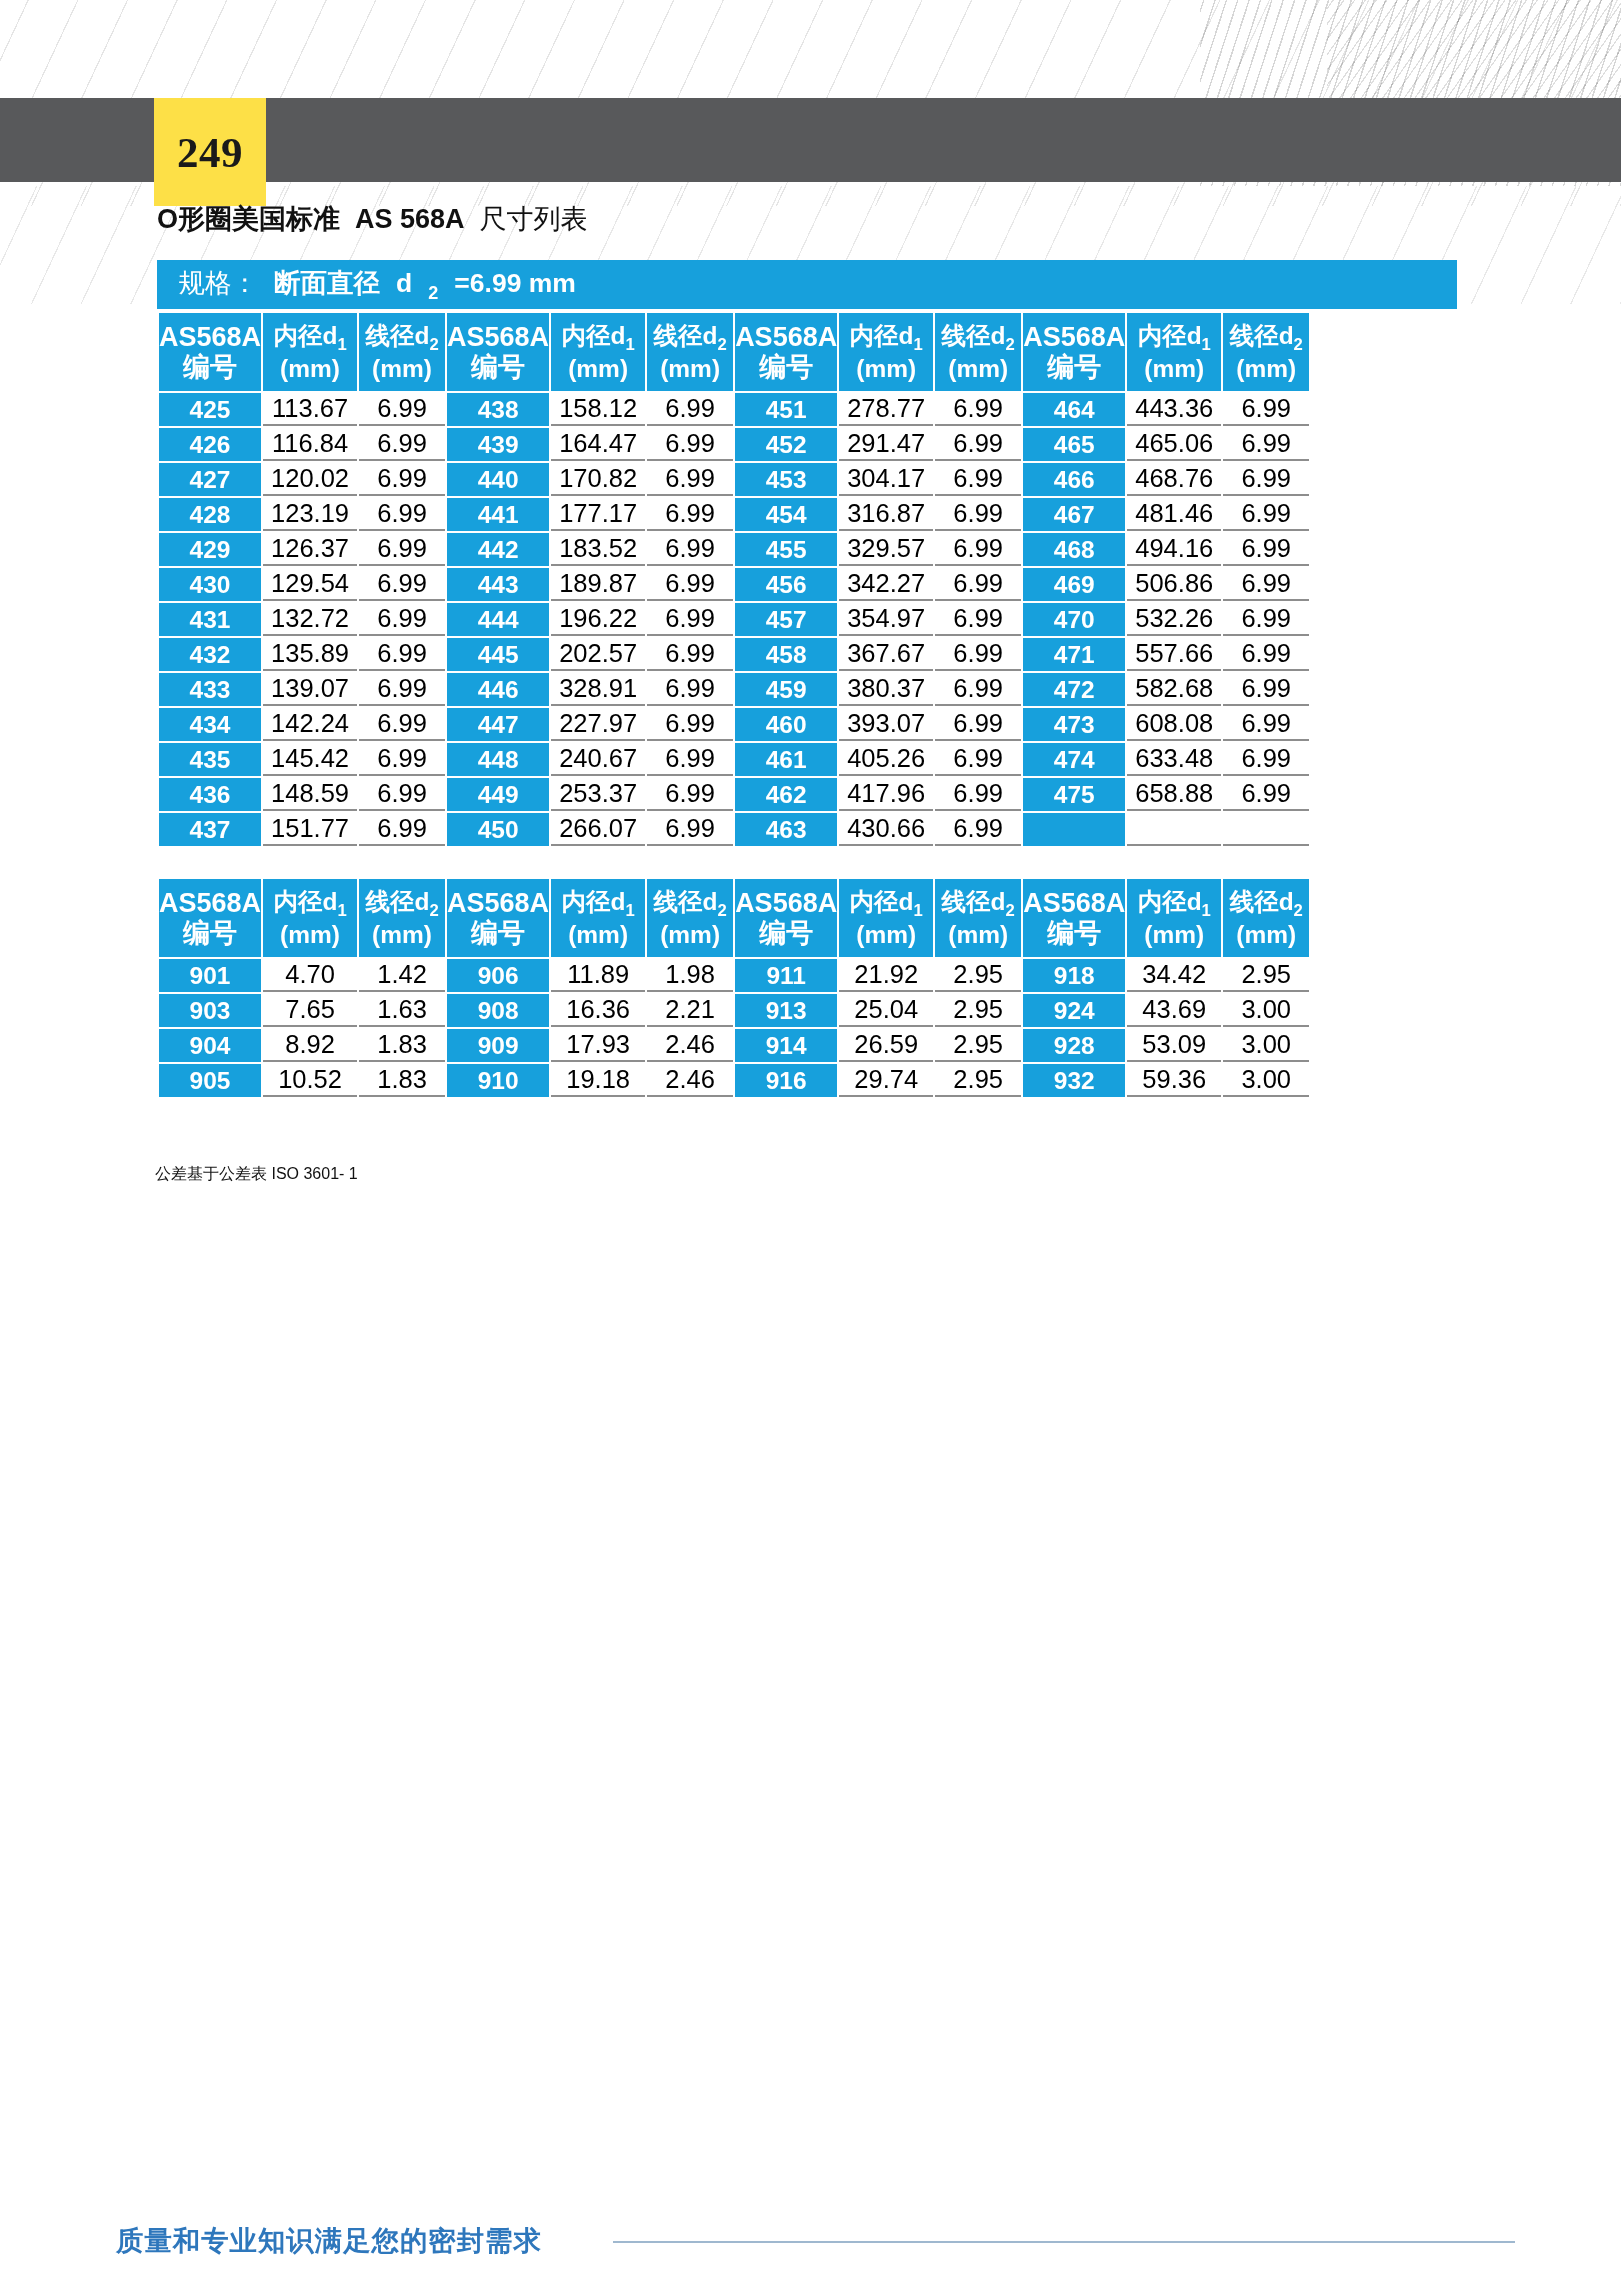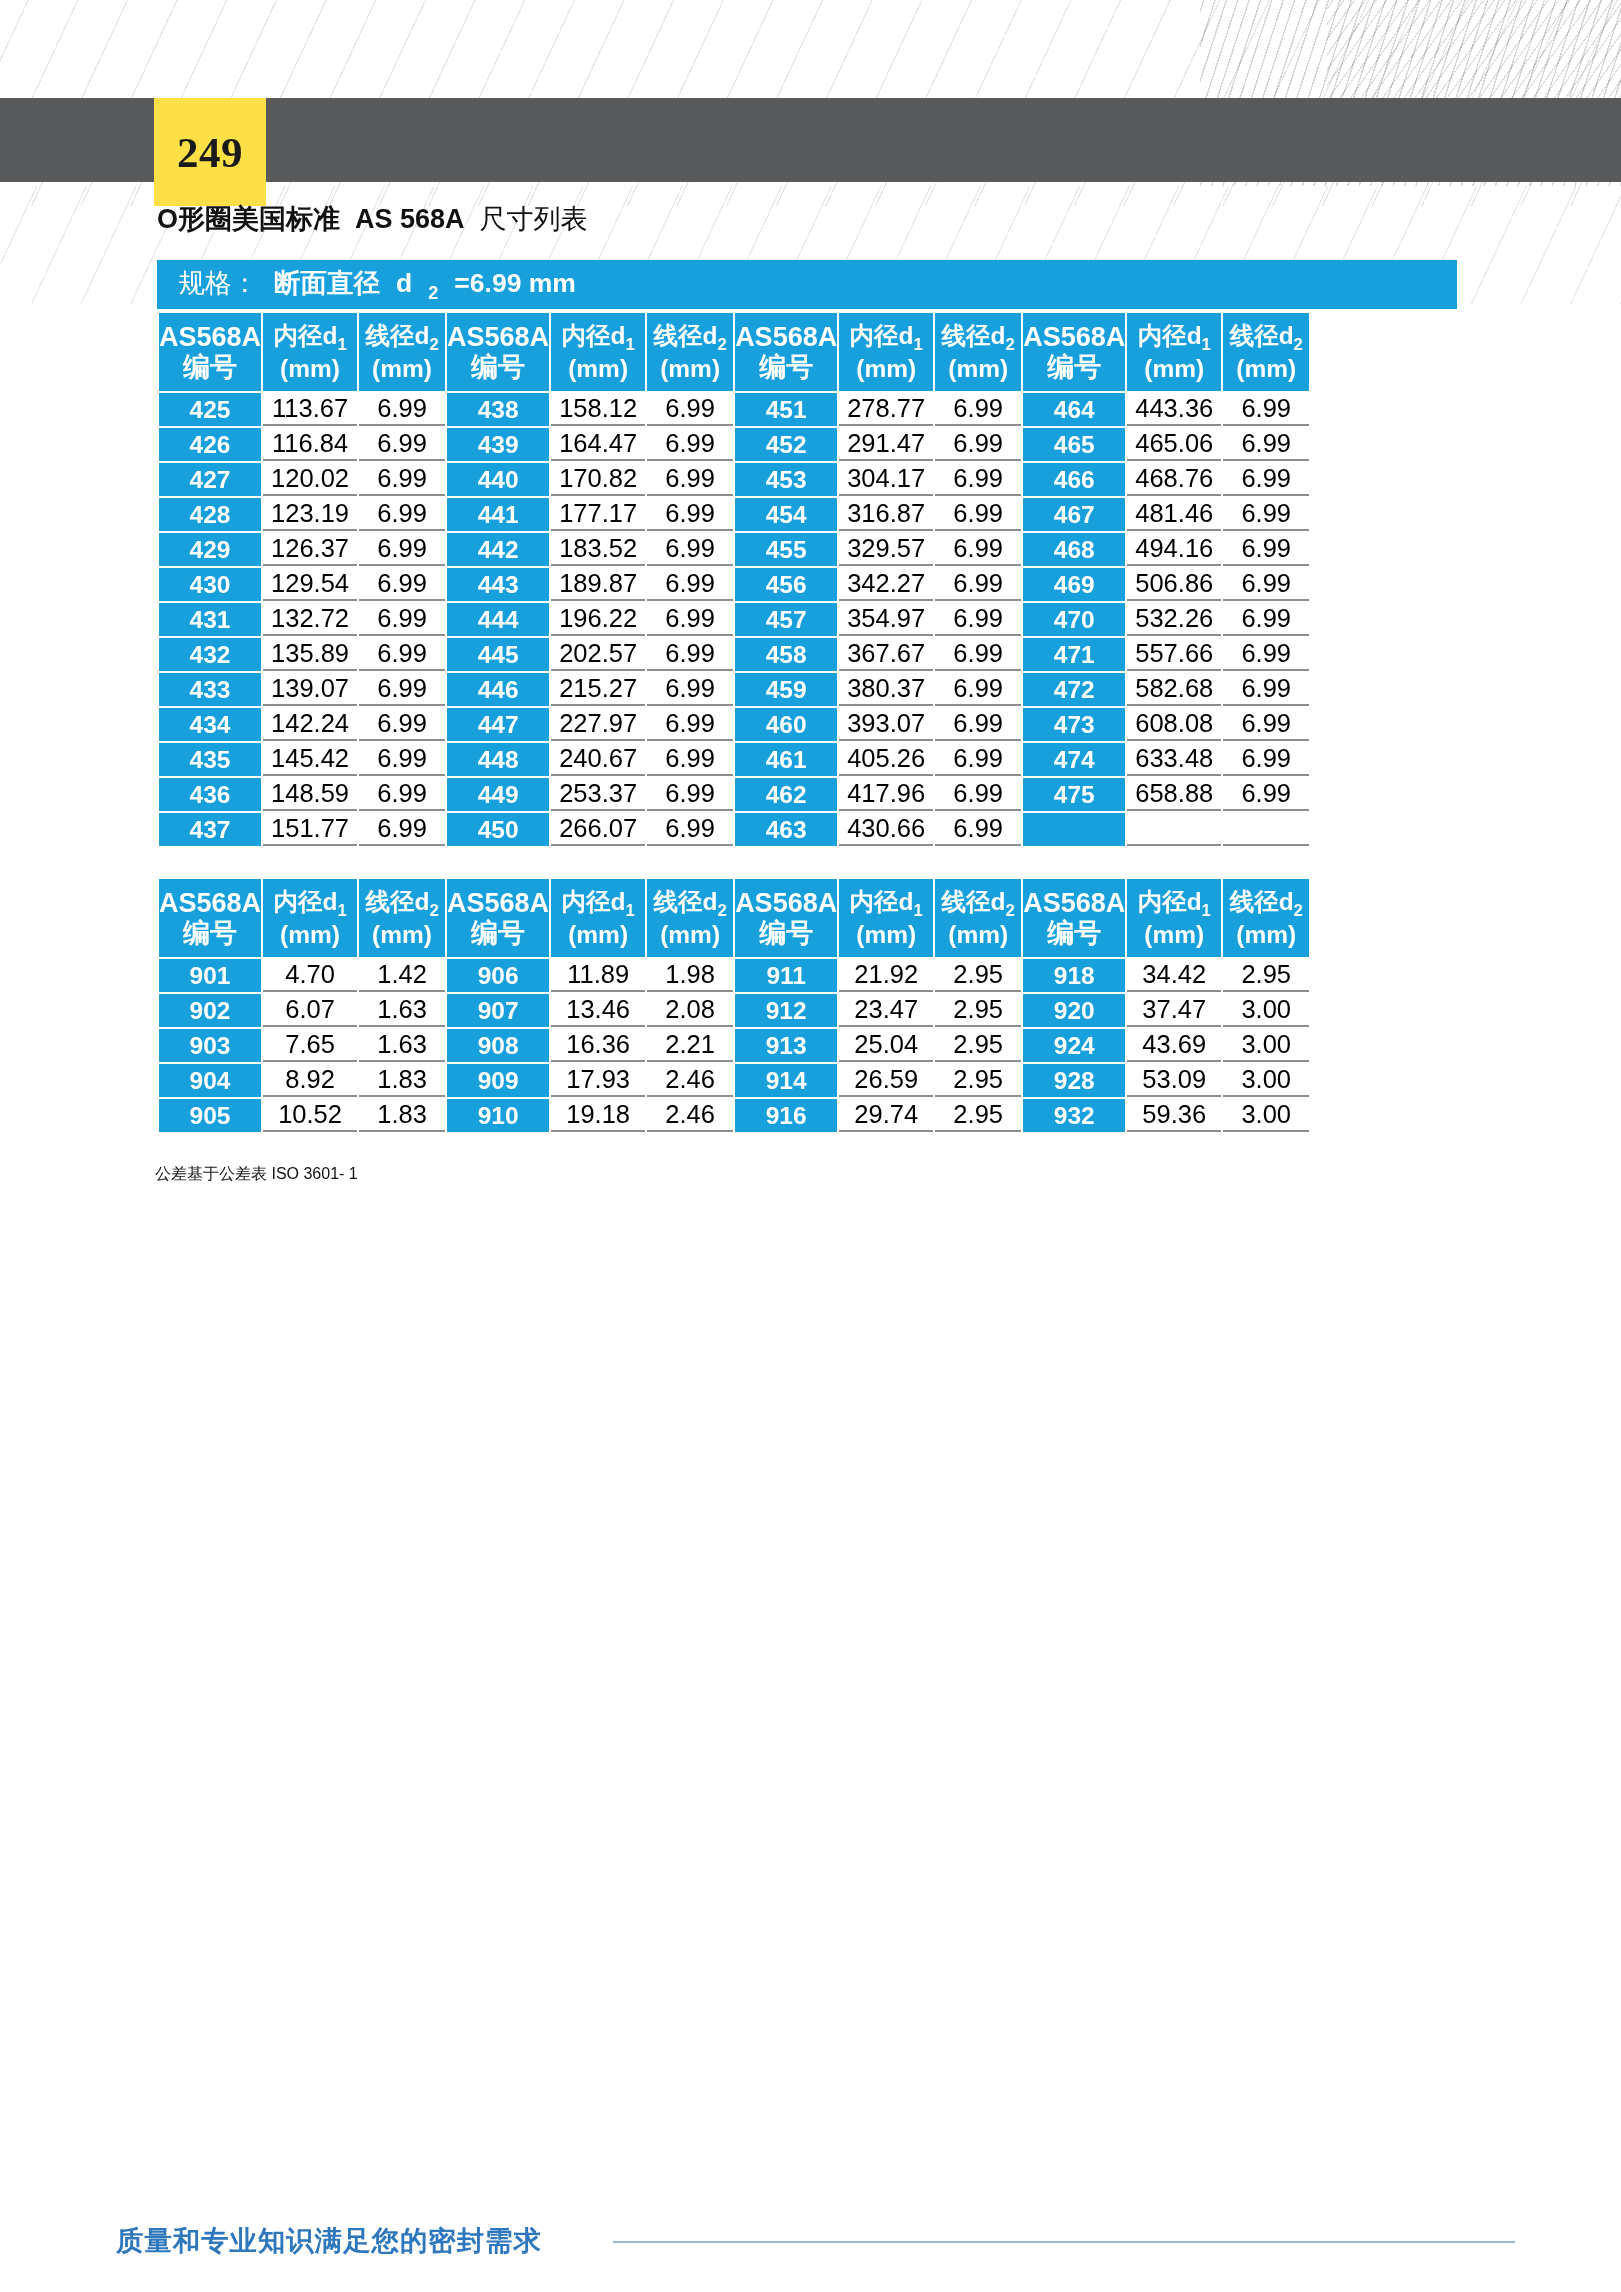--- a/index.html
+++ b/index.html
@@ -307,21 +307,21 @@
         <td class="val">6.99</td>
         <td class="code">471</td>
         <td class="val">557.66</td>
         <td class="val">6.99</td>
       </tr>
       <tr>
         <td class="code">433</td>
         <td class="val">139.07</td>
         <td class="val">6.99</td>
         <td class="code">446</td>
-        <td class="val">215.27</td>
+        <td class="val">328.91</td>
         <td class="val">6.99</td>
         <td class="code">459</td>
         <td class="val">380.37</td>
         <td class="val">6.99</td>
         <td class="code">472</td>
         <td class="val">582.68</td>
         <td class="val">6.99</td>
       </tr>
       <tr>
         <td class="code">434</td>
@@ -422,34 +422,20 @@
         <td class="val">11.89</td>
         <td class="val">1.98</td>
         <td class="code">911</td>
         <td class="val">21.92</td>
         <td class="val">2.95</td>
         <td class="code">918</td>
         <td class="val">34.42</td>
         <td class="val">2.95</td>
       </tr>
       <tr>
-        <td class="code">902</td>
-        <td class="val">6.07</td>
-        <td class="val">1.63</td>
-        <td class="code">907</td>
-        <td class="val">13.46</td>
-        <td class="val">2.08</td>
-        <td class="code">912</td>
-        <td class="val">23.47</td>
-        <td class="val">2.95</td>
-        <td class="code">920</td>
-        <td class="val">37.47</td>
-        <td class="val">3.00</td>
-      </tr>
-      <tr>
         <td class="code">903</td>
         <td class="val">7.65</td>
         <td class="val">1.63</td>
         <td class="code">908</td>
         <td class="val">16.36</td>
         <td class="val">2.21</td>
         <td class="code">913</td>
         <td class="val">25.04</td>
         <td class="val">2.95</td>
         <td class="code">924</td>

